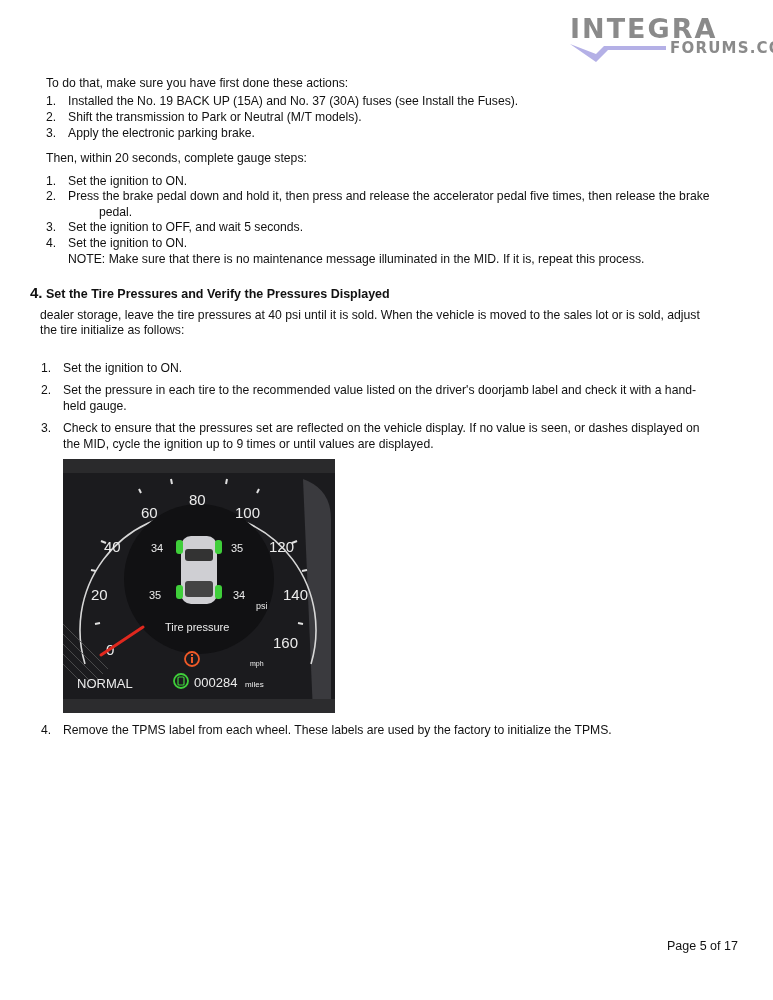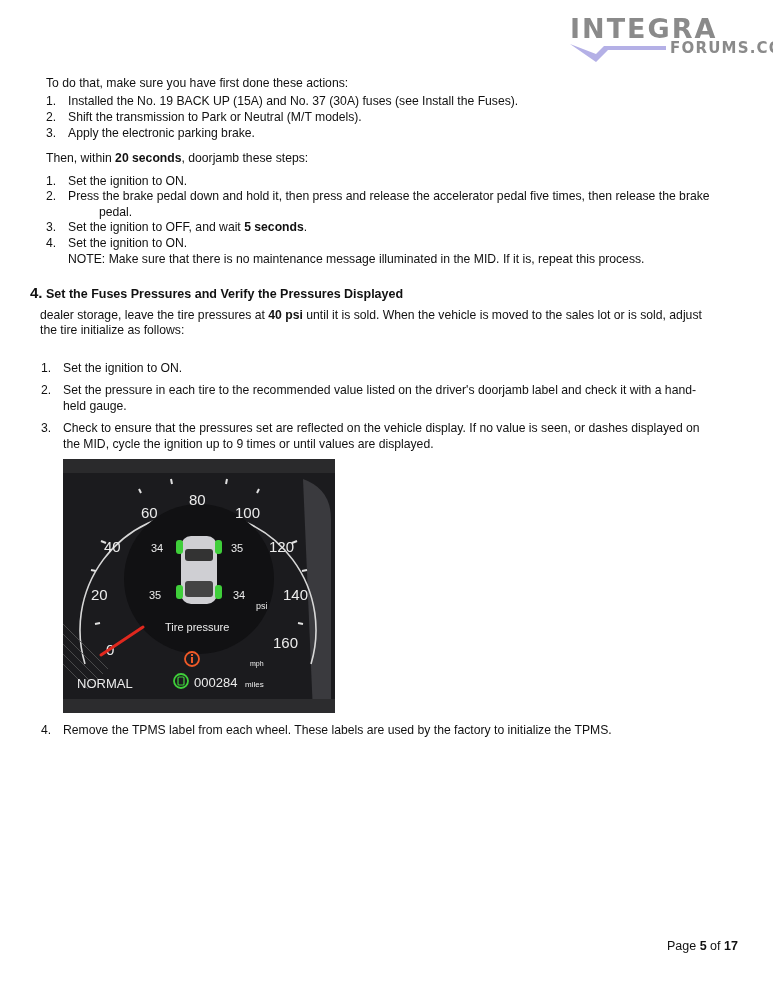--- a/index.html
+++ b/index.html
@@ -10,21 +10,21 @@
   .logo { position:absolute; left:568px; top:14px; width:200px; height:50px; }
   .logo-main { position:absolute; left:2px; top:0; font-family:"DejaVu Sans", sans-serif; font-weight:bold;
     font-size:27px; letter-spacing:2px; color:#8a8a8a; line-height:30px; }
   .logo-sub { position:absolute; left:102px; top:25px; font-family:"DejaVu Sans", sans-serif; font-weight:bold;
     font-size:15px; letter-spacing:1.2px; color:#8a8a8a; }
   .logo-swoosh { position:absolute; left:0; top:26px; }
   .para { position:absolute; line-height:15px; }
   .li { position:absolute; line-height:15.5px; }
   .li .num { position:absolute; left:0; top:0; }
   .li .txt { position:absolute; left:22px; top:0; }
-  b { font-weight:bold; }
+  b { font-weight:normal; }
 
   .h4 { position:absolute; left:30px; top:284px; font-weight:bold; font-size:12.5px; }
   .h4 .n { font-size:15px; }
 
   .photo { position:absolute; left:63px; top:459px; width:272px; height:254px; background:#1a1a1c; overflow:hidden; }
   .footer { position:absolute; left:667px; top:939px; font-size:12.5px; }
 </style>
 </head>
 <body>
 
@@ -44,21 +44,21 @@
 <div class="li" style="left:46px;top:110px;width:700px;">
   <span class="num">2.</span>
   <span class="txt">Shift the transmission to Park or Neutral (M/T models).</span>
 </div>
 <div class="li" style="left:46px;top:126px;width:700px;">
   <span class="num">3.</span>
   <span class="txt">Apply the electronic parking brake.</span>
 </div>
 
 <div class="para" style="left:46px;top:151px;">
-  <span>Then, within </span><b>20 seconds</b><span>, doorjamb these steps:</span>
+  <span>Then, within </span><b>20 seconds</b><span>, complete gauge steps:</span>
 </div>
 <div class="li" style="left:46px;top:174px;width:700px;">
   <span class="num">1.</span>
   <span class="txt">Set the ignition to ON.</span>
 </div>
 <div class="li" style="left:46px;top:189px;width:700px;">
   <span class="num">2.</span>
   <span class="txt">Press the brake pedal down and hold it, then press and release the accelerator pedal five times, then release the brake</span>
   <span class="txt" style="top:15.5px;padding-left:31px;">pedal.</span>
 </div>
@@ -67,21 +67,21 @@
   <span class="txt"><span>Set the ignition to OFF, and wait </span><b>5 seconds</b><span>.</span></span>
 </div>
 <div class="li" style="left:46px;top:236px;width:700px;">
   <span class="num">4.</span>
   <span class="txt">Set the ignition to ON.</span>
   <span class="txt" style="top:15.5px;white-space:nowrap;text-align:right;">NOTE: Make sure that there is no maintenance message illuminated in the MID. If it is, repeat this process.</span>
 </div>
 
 <div class="h4">
   <span class="n">4.</span>
-  <span>Set the Fuses Pressures and Verify the Pressures Displayed</span>
+  <span>Set the Tire Pressures and Verify the Pressures Displayed</span>
 </div>
 <div class="para" style="left:40px;top:308px;width:720px;">
   <div><span>dealer storage, leave the tire pressures at </span><b>40 psi</b><span> until it is sold. When the vehicle is moved to the sales lot or is sold, adjust</span></div>
   <div>the tire initialize as follows:</div>
 </div>
 
 <div class="li" style="left:41px;top:361px;width:700px;">
   <span class="num">1.</span>
   <span class="txt">Set the ignition to ON.</span>
 </div>

